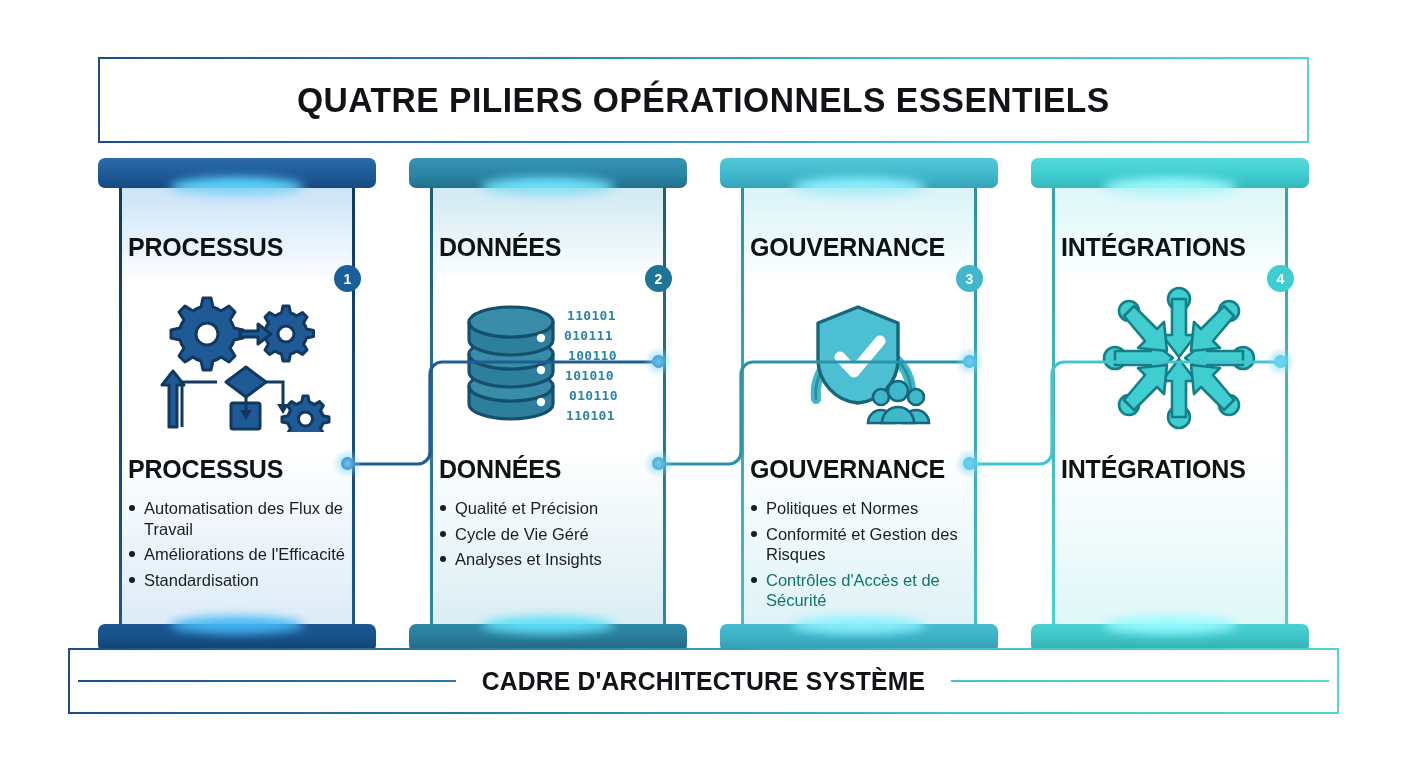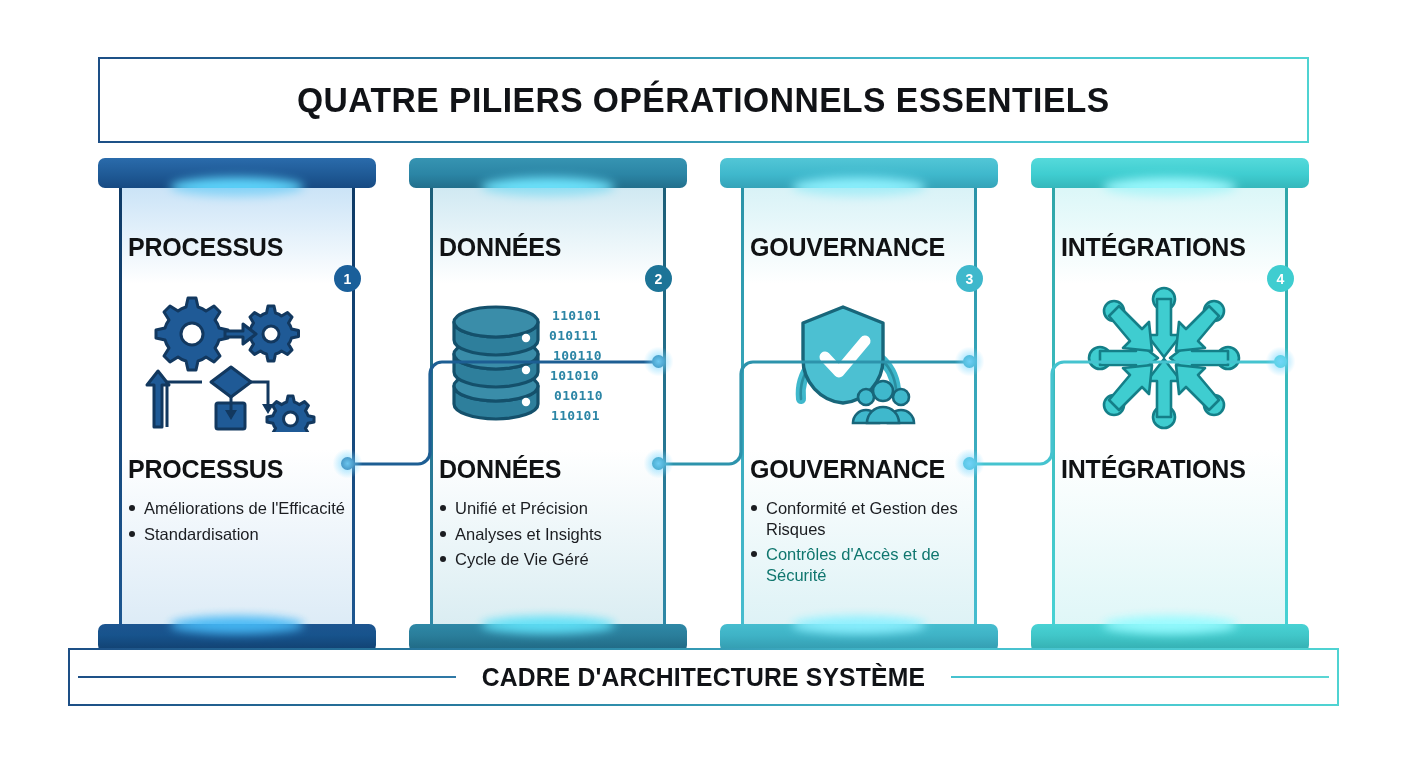--- a/index.html
+++ b/index.html
@@ -126,21 +126,21 @@
     width: 230px;
     font-size: 25px;
     font-weight: bold;
     color: #101214;
     letter-spacing: -0.2px;
     white-space: nowrap;
   }
 
   .icon-box {
     position: absolute;
-    left: 26px;
+    left: 41px;
     top: 125px;
     width: 214px;
     height: 150px;
     display: flex;
     align-items: center;
     justify-content: center;
   }
 
   .head-bottom {
     position: absolute;
@@ -214,21 +214,21 @@
     background: radial-gradient(circle, rgba(120,215,255,0.85) 0%, rgba(120,215,255,0) 68%);
     z-index: -1;
   }
 
   
   .footer-banner {
     position: absolute;
     left: 68px;
     top: 648px;
     width: 1271px;
-    height: 58px;
+    height: 66px;
     border-radius: 12px;
     background: #ffffff;
     border: 2px solid #2a6aa0;
     border-image: linear-gradient(90deg, #1d4f86 0%, #2b85a5 38%, #46bfcf 70%, #4fd3d2 100%) 1;
     display: flex;
     align-items: center;
     justify-content: center;
     gap: 14px;
   }
   .footer-rule { height: 2px; flex: 1 1 auto; }
@@ -295,20 +295,21 @@
         <g fill="#12385f">
           <path d="M89 126 l6 10 6-10 z"></path>
           <path d="M126 120 l6 10 6-10 z"></path>
         </g>
       </svg>
     </div>
 
     <div class="head-bottom">PROCESSUS</div>
 
     <ul class="bullets" style="color:#1b72c4;">
+      <li><span style="color:#1b1d21;">Automatisation des Flux de Travail</span></li>
       <li><span style="color:#1b1d21;">Améliorations de l'Efficacité</span></li>
       <li><span style="color:#1b1d21;">Standardisation</span></li>
     </ul>
 
     <div class="cap-bottom" style="background:linear-gradient(180deg,#1d5590 0%,#17538c 40%,#113f6e 100%);">
       <div class="glow" style="background:#45b8f5;"></div>
     </div>
   </div>
 
   <div class="col" style="left:409px;">
@@ -344,23 +345,23 @@
           <text x="108" y="92">101010</text>
           <text x="112" y="112">010110</text>
           <text x="109" y="132">110101</text>
         </g>
       </svg>
     </div>
 
     <div class="head-bottom">DONNÉES</div>
 
     <ul class="bullets" style="color:#2b85a5;">
-      <li><span style="color:#1b1d21;">Unifié et Précision</span></li>
+      <li><span style="color:#1b1d21;">Qualité et Précision</span></li>
+      <li><span style="color:#1b1d21;">Cycle de Vie Géré</span></li>
       <li><span style="color:#1b1d21;">Analyses et Insights</span></li>
-      <li><span style="color:#1b1d21;">Cycle de Vie Géré</span></li>
     </ul>
 
     <div class="cap-bottom" style="background:linear-gradient(180deg,#2e88a6 0%,#2a7e9b 40%,#1f6681 100%);">
       <div class="glow" style="background:#5fe0f7;"></div>
     </div>
   </div>
 
   <div class="col" style="left:720px;">
     <div class="cap-top" style="background:linear-gradient(180deg,#52c6d6 0%,#3fb8cc 55%,#35a3b8 100%);">
       <div class="glow" style="background:#8ef2ff;"></div>
@@ -387,20 +388,21 @@
           <path d="M117 140 a13 13 0 0 1 26 0 z"></path>
           <circle cx="112" cy="108" r="10"></circle>
           <path d="M96 140 a16 16 0 0 1 32 0 z"></path>
         </g>
       </svg>
     </div>
 
     <div class="head-bottom">GOUVERNANCE</div>
 
     <ul class="bullets" style="color:#3fb8cc;">
+      <li><span style="color:#1b1d21;">Politiques et Normes</span></li>
       <li><span style="color:#1b1d21;">Conformité et Gestion des Risques</span></li>
       <li><span style="color:#0f766e;">Contrôles d'Accès et de Sécurité</span></li>
     </ul>
 
     <div class="cap-bottom" style="background:linear-gradient(180deg,#46bdcf 0%,#3fb3c6 40%,#3299ad 100%);">
       <div class="glow" style="background:#8bf0ff;"></div>
     </div>
   </div>
 
   <div class="col" style="left:1031px;">

